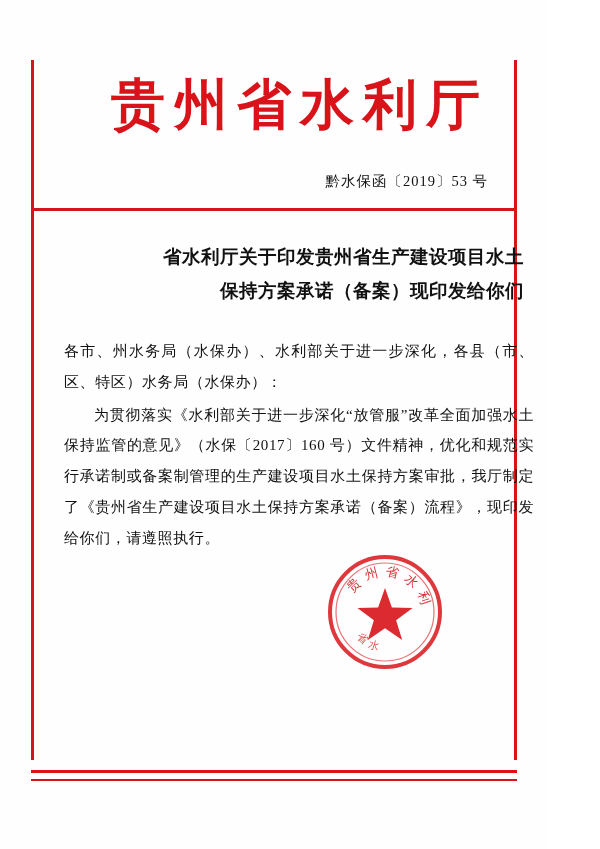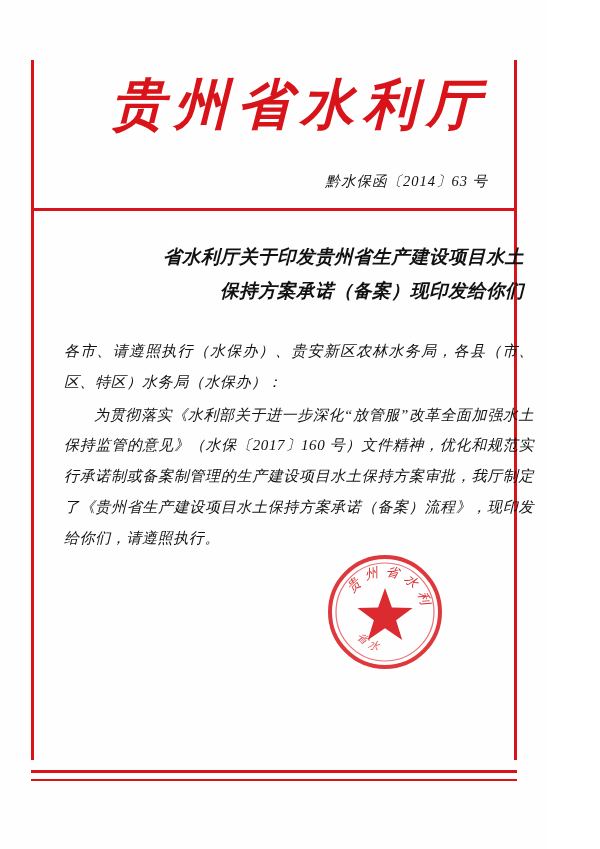--- a/index.html
+++ b/index.html
@@ -14,21 +14,20 @@
     color: #111;
     position: relative;
     overflow: hidden;
   }
   .page {
     position: relative;
     width: 548px;
     height: 849px;
     background: #fefefe;
     box-sizing: border-box;
-    font-style: italic;
   }
   
   .side-rule {
     position: absolute;
     top: 60px;
     width: 3px;
     height: 700px;
     background: #d8141a;
   }
   .side-rule.left { left: 31px; }
@@ -126,31 +125,31 @@
 </head>
 <body>
 
 <div class="page">
 
   <div class="side-rule left"></div>
   <div class="side-rule right"></div>
 
   <div class="doc-title">贵州省水利厅</div>
 
-  <div class="doc-number">黔水保函〔2014〕63 号</div>
+  <div class="doc-number">黔水保函〔2019〕53 号</div>
 
   <div class="red-divider"></div>
 
   <div class="subject">
     <div>省水利厅关于印发贵州省生产建设项目水土</div>
     <div>保持方案承诺（备案）现印发给你们</div>
   </div>
 
   <div class="body-text">
-    <p>各市、请遵照执行（水保办）、贵安新区农林水务局，各县（市、区、特区）水务局（水保办）：</p>
+    <p>各市、州水务局（水保办）、水利部关于进一步深化，各县（市、区、特区）水务局（水保办）：</p>
     <p class="indent">为贯彻落实《水利部关于进一步深化“放管服”改革全面加强水土保持监管的意见》（水保〔2017〕160 号）文件精神，优化和规范实行承诺制或备案制管理的生产建设项目水土保持方案审批，我厅制定了《贵州省生产建设项目水土保持方案承诺（备案）流程》，现印发给你们，请遵照执行。</p>
   </div>
 
   <div class="seal">
     <svg width="120" height="120" viewBox="0 0 120 120" aria-hidden="true">
       <circle cx="60" cy="60" r="55" fill="none" stroke="#d8141a" stroke-width="4" opacity="0.85"></circle>
       <circle cx="60" cy="60" r="49" fill="none" stroke="#d8141a" stroke-width="1.2" opacity="0.6"></circle>
       <polygon points="60,36 66.9,55.6 87.6,55.9 71.1,68.3 77.2,88.1 60,76.2 42.8,88.1 48.9,68.3 32.4,55.9 53.1,55.6" fill="#d8141a" opacity="0.9"></polygon>
       <path id="sealArcTop" d="M 22,62 A 38,38 0 0 1 98,62" fill="none"></path>
       <text font-family="'Liberation Serif', serif" font-size="13" fill="#d8141a" opacity="0.9" letter-spacing="6">

